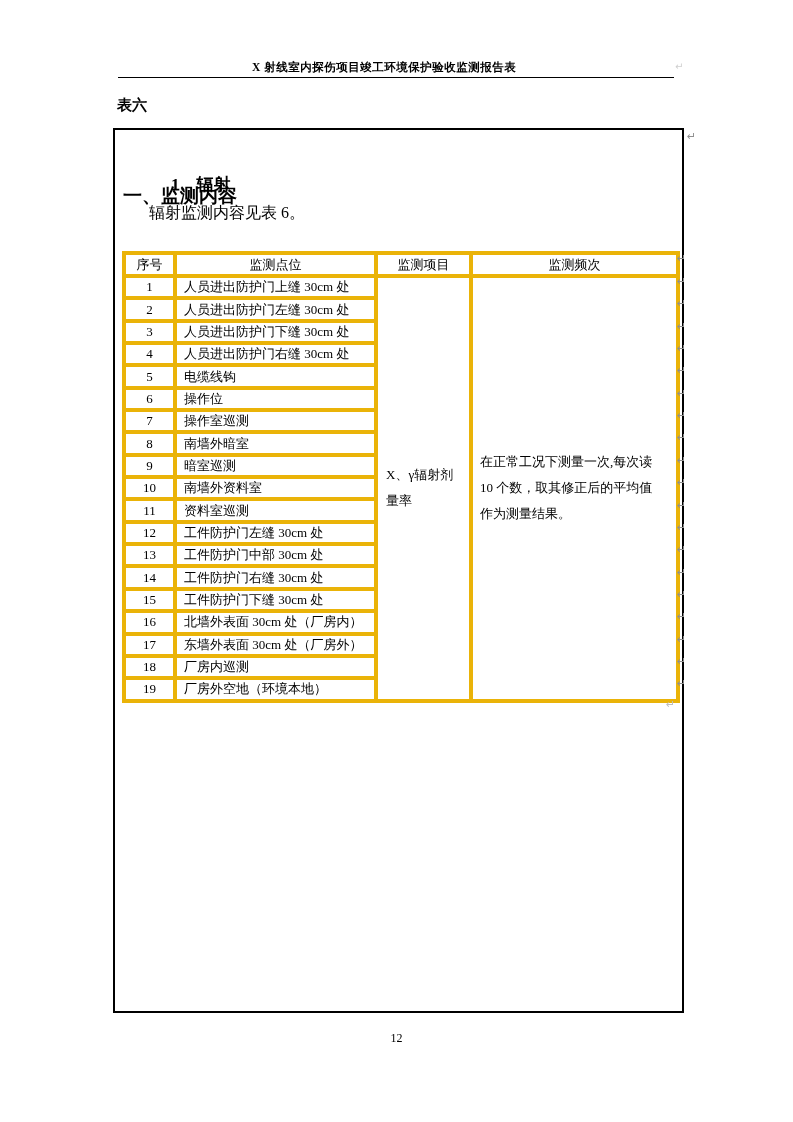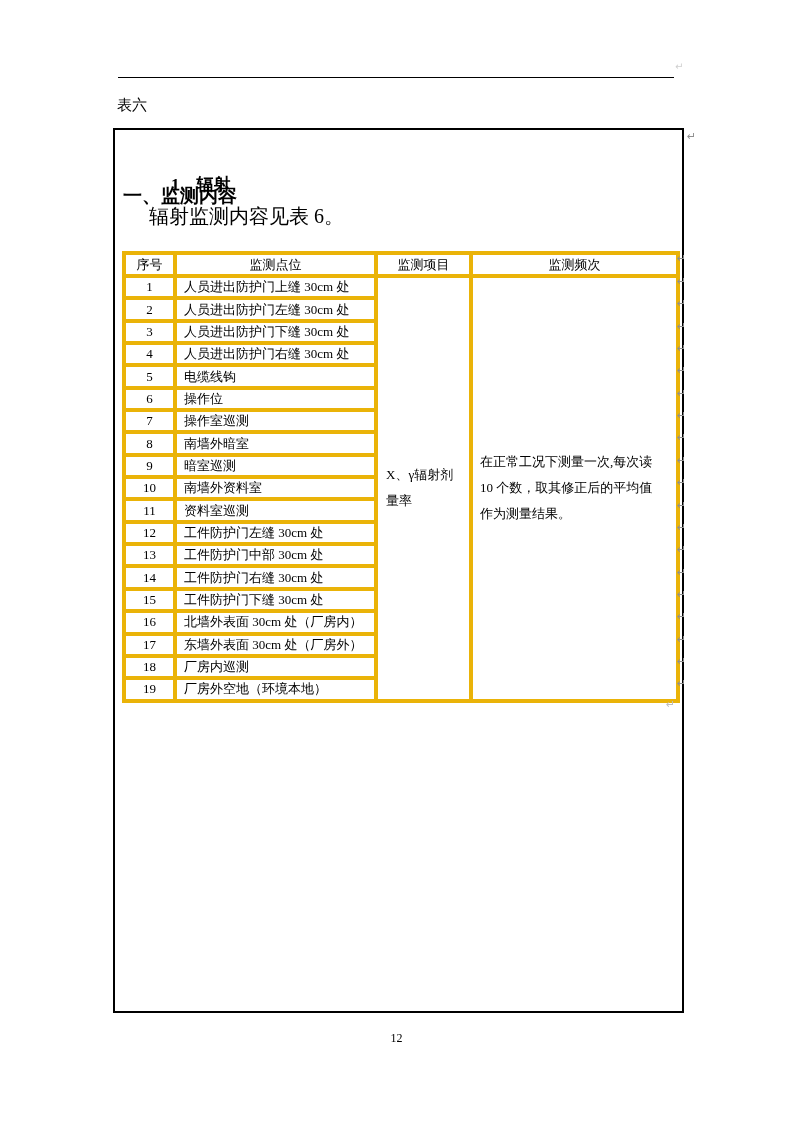--- a/index.html
+++ b/index.html
@@ -10,29 +10,29 @@
   }
   .doc-title {
     position:absolute; left:252px; top:60px; font-size:11.5px; font-weight:bold;
     letter-spacing:0.5px; white-space:pre;
   }
   .header-rule {
     position:absolute; left:118px; top:77px; width:556px; height:0;
     border-top:1.6px solid #000;
   }
   .sheet-label {
-    position:absolute; left:117px; top:96px; font-size:15px; font-weight:normal;
+    position:absolute; left:117px; top:96px; font-size:15px; font-weight:bold;
   }
   .content-box {
     position:absolute; left:113px; top:128px; width:571px; height:885px;
     border:2px solid #000;
   }
   .section-heading { position:absolute; left:8px; top:9px; font-size:19px; font-weight:bold;margin-top:44px; }
   .subsection-heading { position:absolute; left:36px; top:43px; font-size:17px; font-weight:bold;margin-left:20px; }
-  .intro-text { position:absolute; left:34px; top:73px; font-size:20px; }
+  .intro-text { position:absolute; left:34px; top:73px; font-size:16px; }
   .caption-wrap { position:absolute; left:0; top:99px; width:530px; text-align:center; }
   .table-caption { font-size:14px; font-weight:bold; white-space:pre; }
   table.mon-table {
     position:absolute; left:7px; top:121px; width:554px;
     border-collapse:collapse; table-layout:fixed;
     font-size:13px;
   }
   table.mon-table th, table.mon-table td {
     border:4px solid #eab308; font-weight:normal; overflow:hidden;
   }
@@ -56,20 +56,21 @@
   .mark-after-table { left:666px; top:699px; color:#bdbdbd; }
   .page-number {
     position:absolute; left:0; top:1031px; width:100%; text-align:center; font-size:12px;
   }
 </style>
 </head>
 <body>
 
 <div class="page">
 
+  <div class="doc-title">X 射线室内探伤项目竣工环境保护验收监测报告表</div>
   <div class="header-rule"></div>
   <span class="mark mark-after-rule">↵</span>
 
   <div class="sheet-label">表六</div>
   <span class="mark mark-box-topright">↵</span>
 
   <div class="content-box">
     <div class="section-heading">一、监测内容</div>
     <div class="subsection-heading">1、辐射</div>
     <div class="intro-text">辐射监测内容见表 6。</div>

